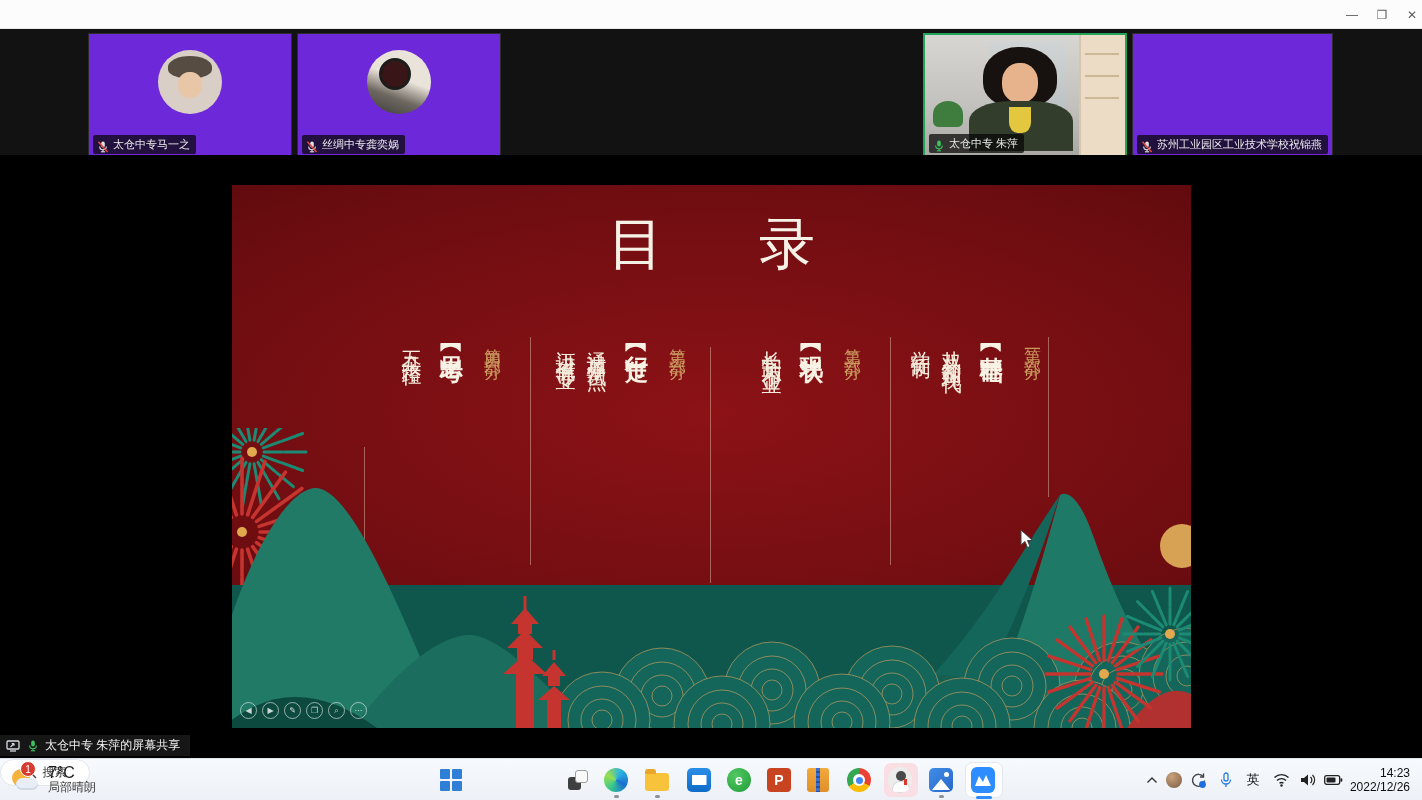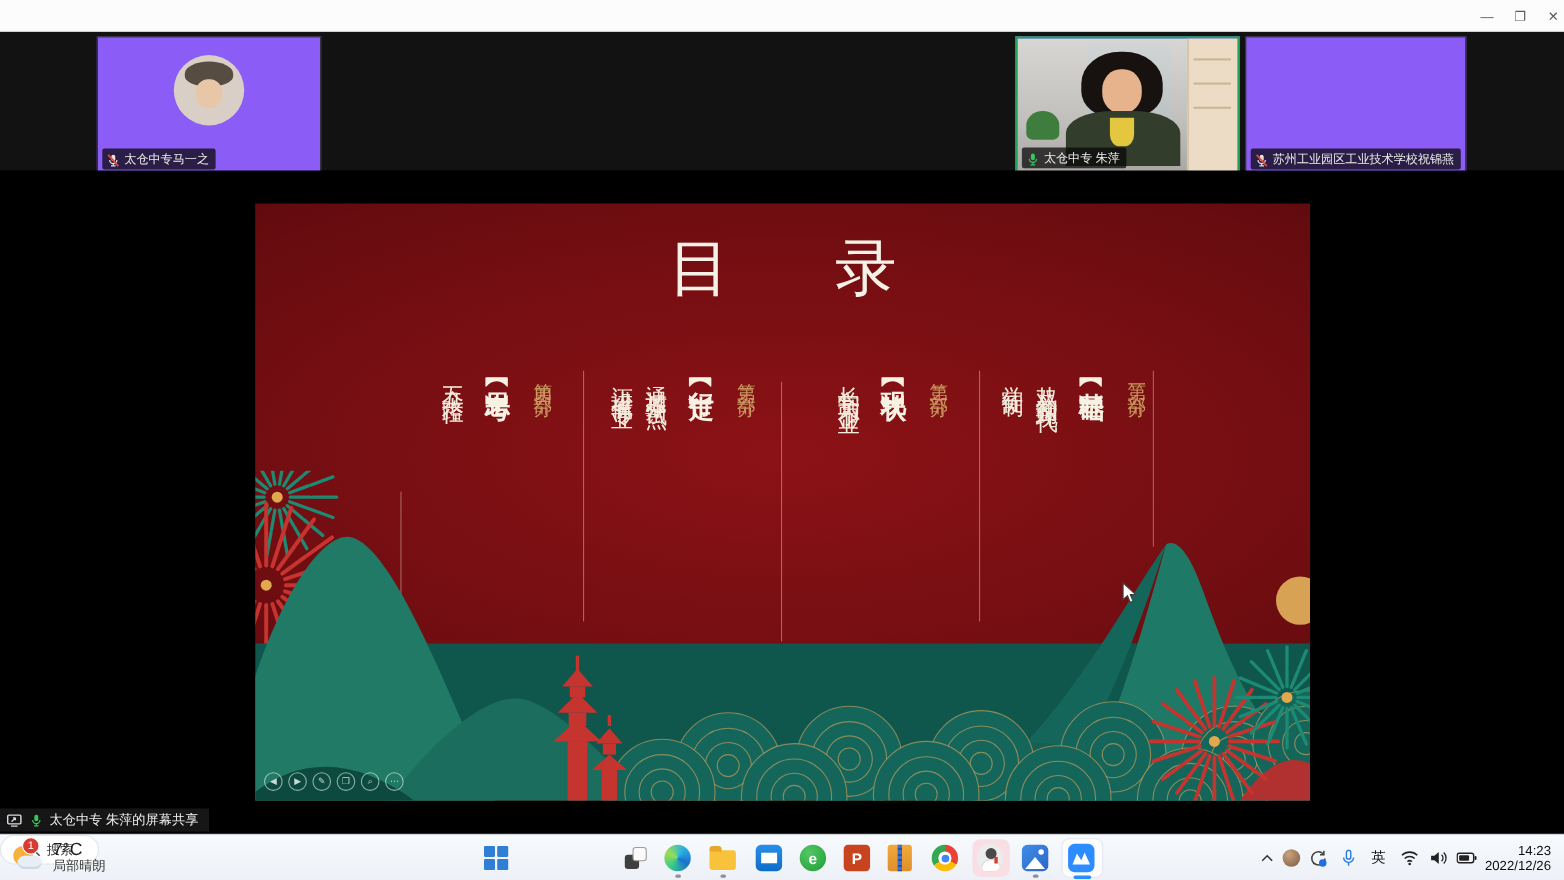--- a/index.html
+++ b/index.html
@@ -6,21 +6,21 @@
   body{background:#000;font-family:"Liberation Sans",sans-serif}
   #screen{position:relative;width:1422px;height:800px;overflow:hidden;background:#000}
 
   
   #titlebar{position:absolute;top:0;left:0;width:1422px;height:29px;background:#fcfcfc;border-bottom:1px solid #e9e9e9}
   #win-title{position:absolute;top:7px;left:0;width:100%;text-align:center;font-size:13px;color:#1b1b1b}
   .winctl{position:absolute;top:0;width:30px;height:29px;display:flex;align-items:center;justify-content:center;font-size:12px;color:#5c5c5c;cursor:default}
 
   
   #strip{position:absolute;top:29px;left:0;width:1422px;height:126px;background:#121212}
-  .tile{position:absolute;top:4px;width:204px;height:126px;background:#8b5cf6;border:1px solid #2c2c2c;overflow:hidden}
+  .tile{position:absolute;top:4px;width:204px;height:126px;background:#6d28d9;border:1px solid #2c2c2c;overflow:hidden}
   .tile.active{border:2px solid #21a358}
   .avatar{position:absolute;left:50%;top:16px;margin-left:-32px;width:64px;height:64px;border-radius:50%;overflow:hidden}
   .a1{background:#d9cfc6}.a1::before{content:"";position:absolute;left:10px;top:6px;width:44px;height:22px;border-radius:50% 50% 40% 40%;background:#574c42}
   .a1::after{content:"";position:absolute;left:20px;top:22px;width:24px;height:26px;border-radius:46%;background:#e8c6a8}
   .a2{background:linear-gradient(200deg,#e9e3da 45%,#6e6861 70%,#3c3a37 100%)}
   .a2::before{content:"";position:absolute;left:12px;top:8px;width:26px;height:26px;border-radius:50%;background:#3a1518;border:3px solid #1c1c1c}
   .a3{background:#f4f6f8}.a3::before{content:"";position:absolute;left:12px;top:10px;width:40px;height:44px;background:#1f64b0;border-radius:70% 30% 60% 40%/60% 40% 70% 30%;transform:rotate(18deg)}
   .a3::after{content:"";position:absolute;left:24px;top:18px;width:22px;height:28px;background:#4b90cf;border-radius:60% 40% 70% 30%/50% 50% 60% 40%;transform:rotate(-12deg)}
   .a4{background:linear-gradient(180deg,#9d90c2 0%,#8e82b5 52%,#cdb896 58%,#d9cba9 100%);border:3px solid #c9b089}
   .namebar{position:absolute;left:4px;bottom:4px;display:flex;align-items:center;gap:4px;background:rgba(8,8,8,.74);border-radius:2px;padding:2px 6px 2px 4px}
@@ -134,20 +134,33 @@
       <div class="avatar a1"></div>
       <div class="namebar">
         <span class="mic m"><svg viewBox="0 0 12 12" width="100%" height="100%">
               <rect x="4.2" y="0.6" width="3.6" height="6" rx="1.8" fill="#e3e3e3"></rect>
               <path d="M2.7,5.4 a3.3,3.3 0 0 0 6.6,0" fill="none" stroke="#e3e3e3" stroke-width="1.1"></path>
               <line x1="6" y1="8.8" x2="6" y2="10.5" stroke="#e3e3e3" stroke-width="1.1"></line>
               <line x1="3.9" y1="10.8" x2="8.1" y2="10.8" stroke="#e3e3e3" stroke-width="1.1"></line>
               <line x1="1.4" y1="0.8" x2="10.6" y2="11" stroke="#e04a3f" stroke-width="1.6"></line>
             </svg></span>
         <span class="pname">太仓中专马一之</span>
+      </div>
+    </div>
+    <div class="tile" style="left:297px">
+      <div class="avatar a2"></div>
+      <div class="namebar">
+        <span class="mic m"><svg viewBox="0 0 12 12" width="100%" height="100%">
+              <rect x="4.2" y="0.6" width="3.6" height="6" rx="1.8" fill="#e3e3e3"></rect>
+              <path d="M2.7,5.4 a3.3,3.3 0 0 0 6.6,0" fill="none" stroke="#e3e3e3" stroke-width="1.1"></path>
+              <line x1="6" y1="8.8" x2="6" y2="10.5" stroke="#e3e3e3" stroke-width="1.1"></line>
+              <line x1="3.9" y1="10.8" x2="8.1" y2="10.8" stroke="#e3e3e3" stroke-width="1.1"></line>
+              <line x1="1.4" y1="0.8" x2="10.6" y2="11" stroke="#e04a3f" stroke-width="1.6"></line>
+            </svg></span>
+        <span class="pname">丝绸中专龚奕娲</span>
       </div>
     </div>
     <div class="tile active" style="left:923px">
       <div class="vscene">
         <div class="vs-win"></div>
           <div class="vs-shelf"></div>
           <div class="vs-plant"></div>
         <div class="vs-hair"></div>
           <div class="vs-face"></div>
           <div class="vs-body"></div>

